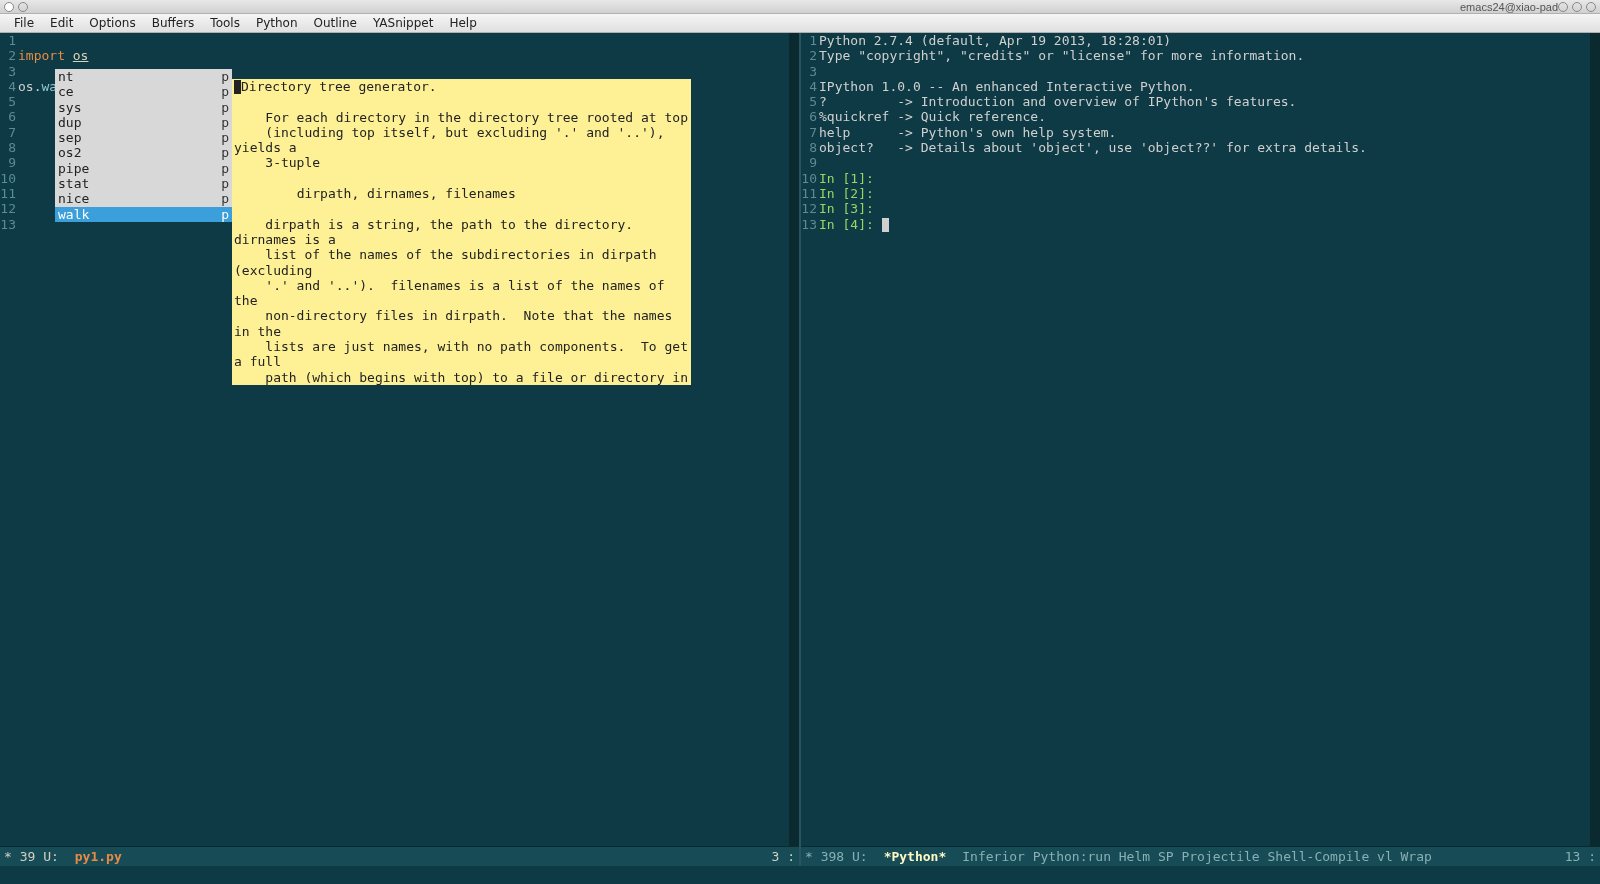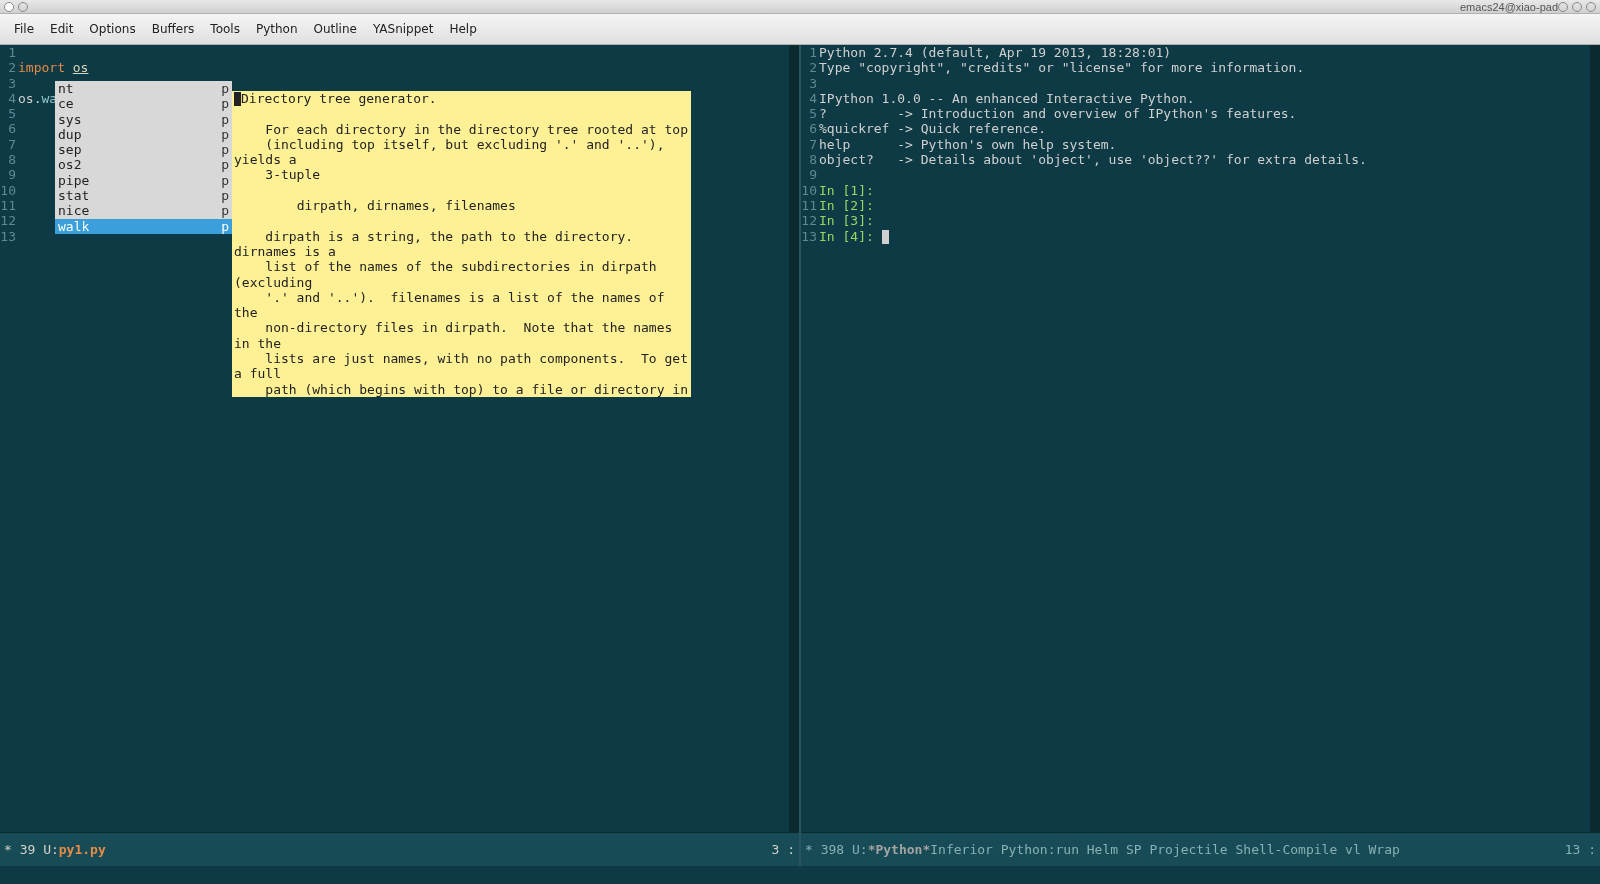--- a/index.html
+++ b/index.html
@@ -20,21 +20,21 @@
   display: flex;
   align-items: center;
   padding: 0 4px;
   border-bottom: 1px solid #b0b0b0;
 }
 .titlebar-left { display: flex; gap: 4px; align-items: center; }
 .titlebar-title { flex: 1; text-align: right; color: #555; font-size: 11px; font-family: sans-serif; }
 .titlebar-right { display: flex; gap: 4px; align-items: center; }
 .wmicon { width: 10px; height: 10px; border-radius: 50%; border: 1px solid #888; }
 .menubar {
-  height: 31px;
+  height: 19px;
   background: linear-gradient(#f5f5f5, #e0e0e0);
   display: flex;
   align-items: center;
   padding: 0 6px;
   border-bottom: 1px solid #b0b0b0;
 }
 .menu-item {
   font-family: "DejaVu Sans", sans-serif;
   font-size: 12px;
   color: #222;
@@ -116,32 +116,33 @@
   padding: 0 2px;
   overflow: hidden;
 }
 .doc-cursor {
   display: inline-block;
   width: 7px; height: 14px;
   background: #222;
   vertical-align: text-bottom;
 }
 .modeline {
-  height: 34px;
+  height: 20px;
   background: #174c56;
   color: #88b0b5;
   display: flex;
   align-items: center;
   font-size: 13px;
   padding: 0 4px;
   border-top: 1px solid #0a2a30;
+  gap: 16px;
 }
 .modeline.active { color: #d4d0c8; }
 .modeline .fname { color: #e78b47; font-weight: bold; }
-.modeline .fname-inactive { color: #a3a3a3; font-weight: bold; text-align: center; }
+.modeline .fname-inactive { color: #fef9c3; font-weight: bold; text-align: center; }
 .minibuffer {
   height: 18px;
   background: #0d3a44;
 }
 .scroll-indicator {
   width: 10px;
   background: #0a2a30;
 }
 </style>
 </head>

